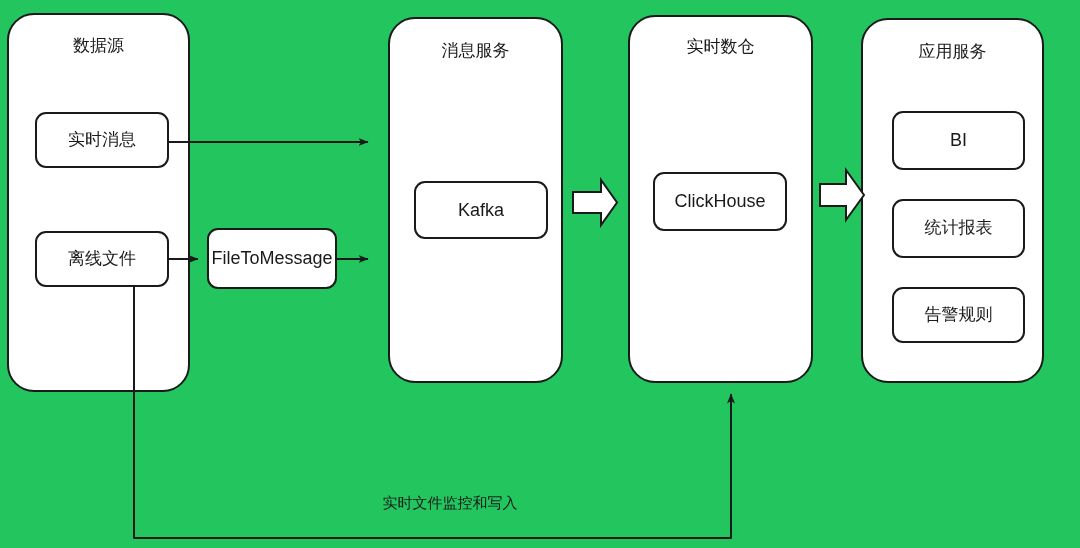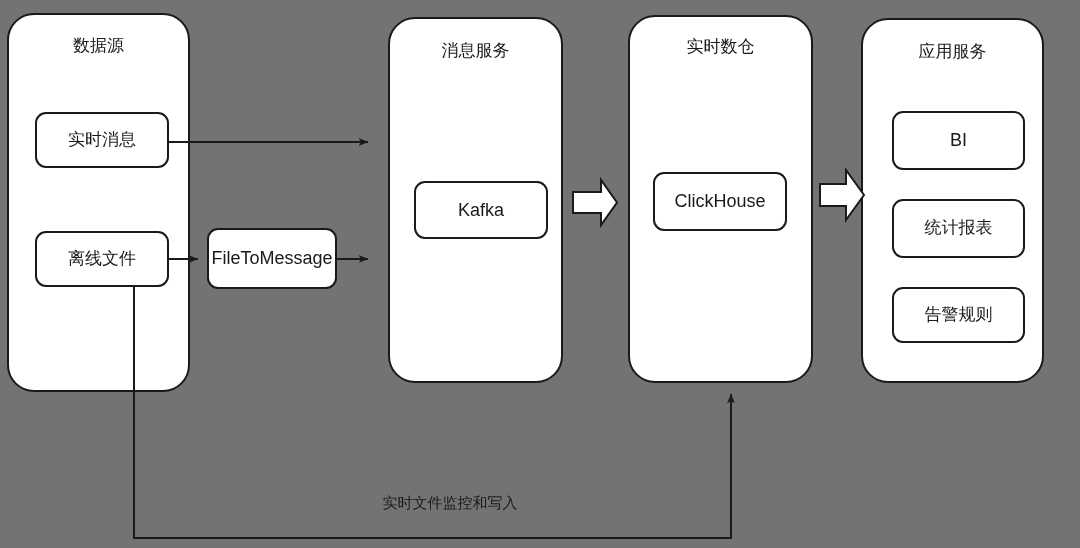--- a/index.html
+++ b/index.html
@@ -10,21 +10,21 @@
   body {
     width: 1080px;
     height: 548px;
     overflow: hidden;
     font-family: "Liberation Sans", "DejaVu Sans", sans-serif;
   }
   #diagram-root {
     position: relative;
     width: 1080px;
     height: 548px;
-    background: #737373;
+    background: #22c55e;
   }
   svg.diagram {
     display: block;
     width: 1080px;
     height: 548px;
   }
   .grp-rect {
     fill: #ffffff;
     stroke: #1a1a1a;
     stroke-width: 2;

